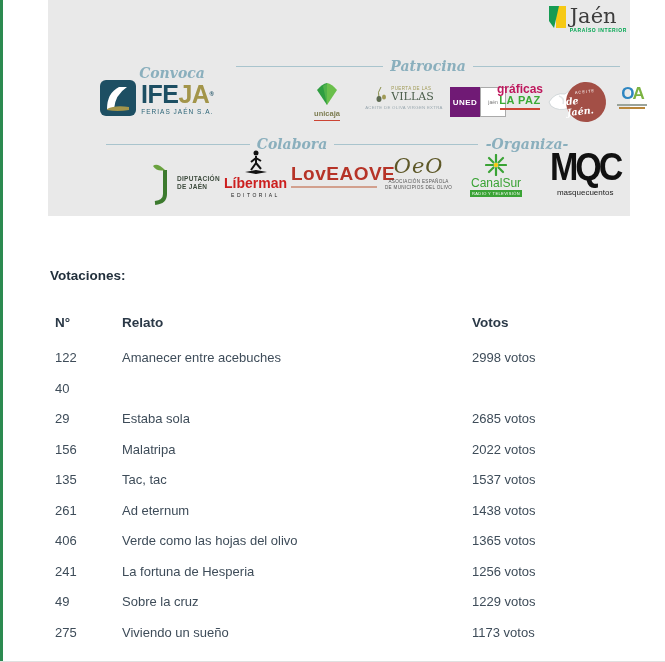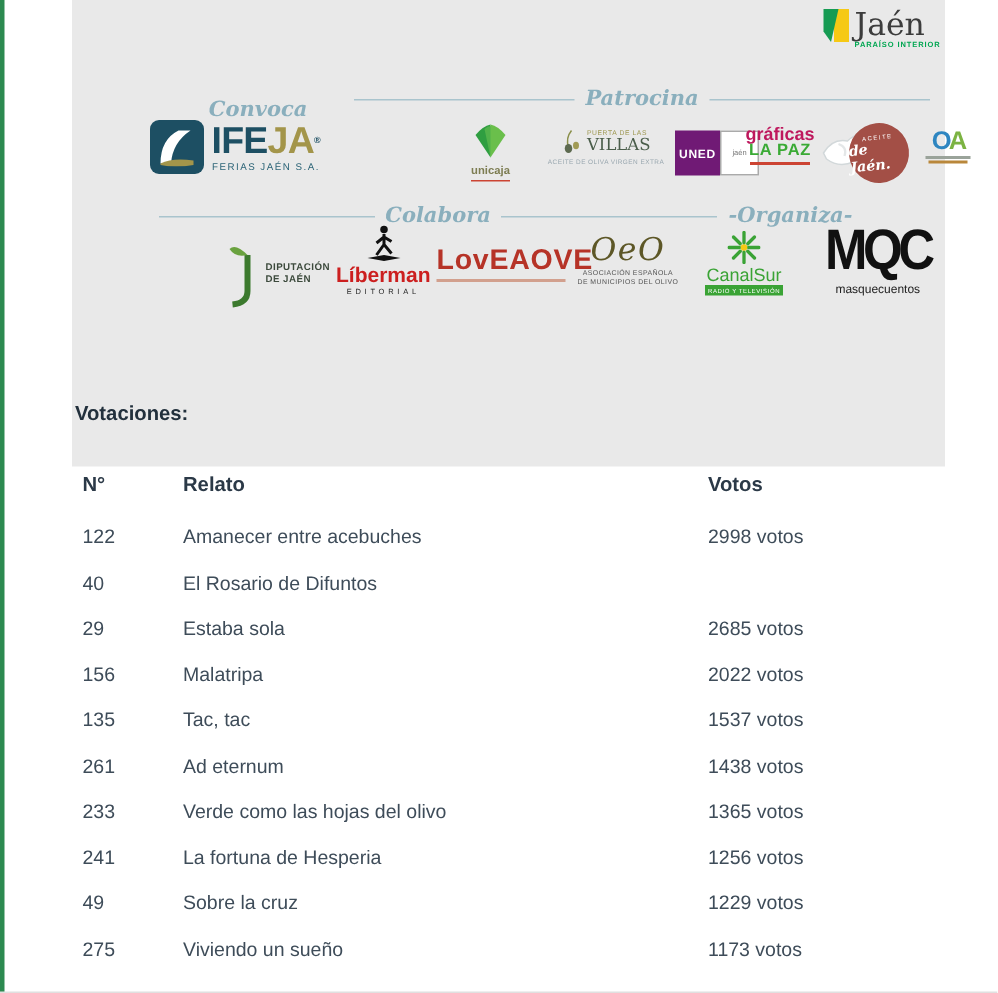--- a/index.html
+++ b/index.html
@@ -5,21 +5,21 @@
   * { margin:0; padding:0; box-sizing:border-box; }
   html,body { width:665px; height:662px; }
   body {
     position:relative; background:#ffffff; overflow:hidden;
     font-family:"Liberation Sans", sans-serif; color:#3e4c59;
   }
   .left-accent { position:absolute; left:0; top:0; width:3px; height:662px; background:#2c8a50; }
   .bottom-line { position:absolute; left:0; bottom:0; width:665px; height:1px; background:#e0e0e0; }
 
   
-  .banner { position:absolute; left:48px; top:0; width:582px; height:311px; background:#e9e9e9; }
+  .banner { position:absolute; left:48px; top:0; width:582px; height:216px; background:#e9e9e9; }
 
   
   .jaen-brand { position:absolute; right:3px; top:5px; display:flex; gap:3px; align-items:flex-start; }
   .jaen-brand .name { font-family:"DejaVu Serif", serif; font-size:21px; line-height:22px; color:#3c3c3c; }
   .jaen-brand .tagline { font-size:5px; letter-spacing:.6px; color:#00a651; font-weight:bold; }
 
   
   .label-row { position:absolute; display:flex; align-items:center; gap:7px; }
   .script { font-family:"DejaVu Serif", serif; font-style:italic; font-weight:bold;
             color:#8aafbd; font-size:14px; white-space:nowrap; }
@@ -287,21 +287,20 @@
 </div>
 
 <div class="tbody">
   <div class="trow">
     <span>122</span>
     <span>Amanecer entre acebuches</span>
     <span>2998 votos</span>
   </div>
   <div class="trow">
     <span>40</span>
-    <span>El Rosario de Difuntos</span>
   </div>
   <div class="trow">
     <span>29</span>
     <span>Estaba sola</span>
     <span>2685 votos</span>
   </div>
   <div class="trow">
     <span>156</span>
     <span>Malatripa</span>
     <span>2022 votos</span>
@@ -310,21 +309,21 @@
     <span>135</span>
     <span>Tac, tac</span>
     <span>1537 votos</span>
   </div>
   <div class="trow">
     <span>261</span>
     <span>Ad eternum</span>
     <span>1438 votos</span>
   </div>
   <div class="trow">
-    <span>233</span>
+    <span>406</span>
     <span>Verde como las hojas del olivo</span>
     <span>1365 votos</span>
   </div>
   <div class="trow">
     <span>241</span>
     <span>La fortuna de Hesperia</span>
     <span>1256 votos</span>
   </div>
   <div class="trow">
     <span>49</span>

